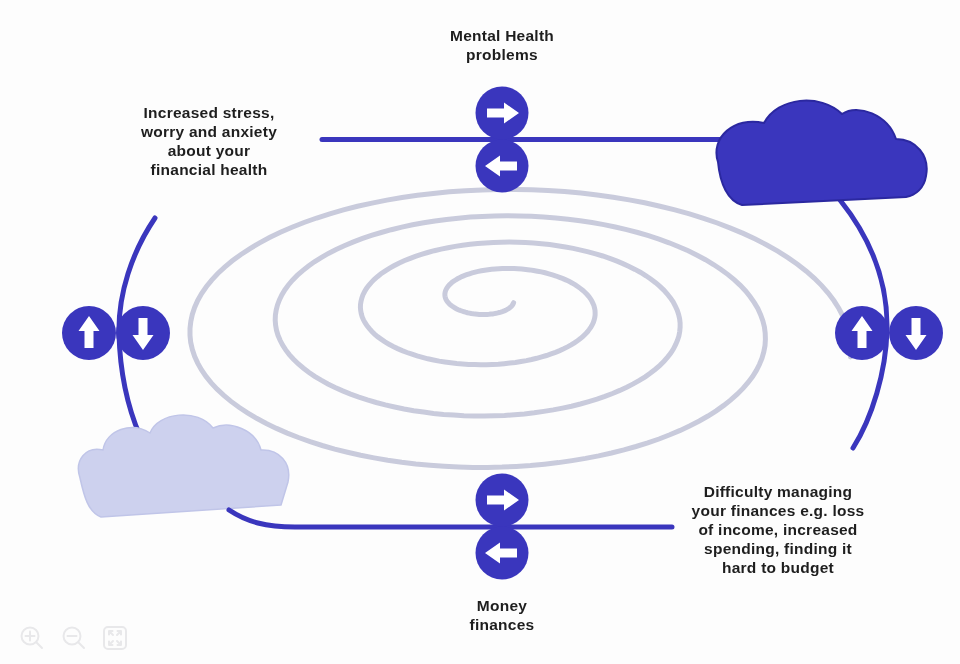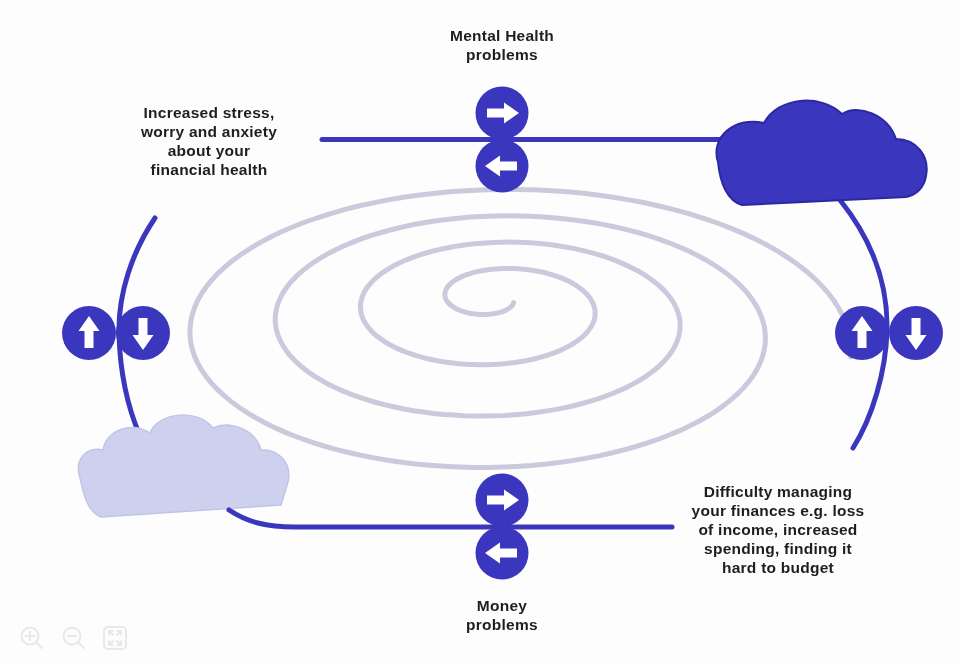--- a/index.html
+++ b/index.html
@@ -108,14 +108,14 @@
   <div class="label" style="left:778px;top:482px;">Difficulty managing
 your finances e.g. loss
 of income, increased
 spending, finding it
 hard to budget</div>
   <div class="label" style="left:209px;top:103px;">Increased stress,
 worry and anxiety
 about your
 financial health</div>
   <div class="label" style="left:502px;top:596px;">Money
-problems</div>
+finances</div>
 </div>
 
 </body></html>

